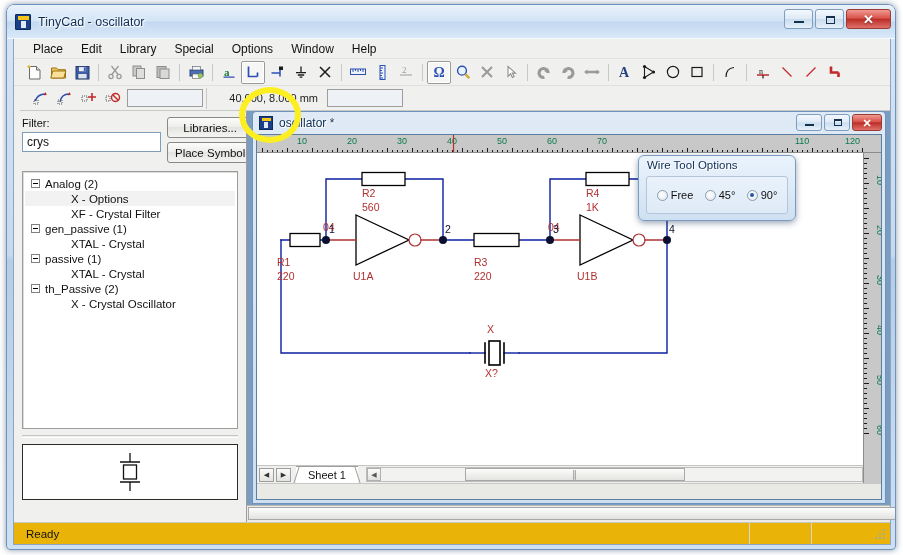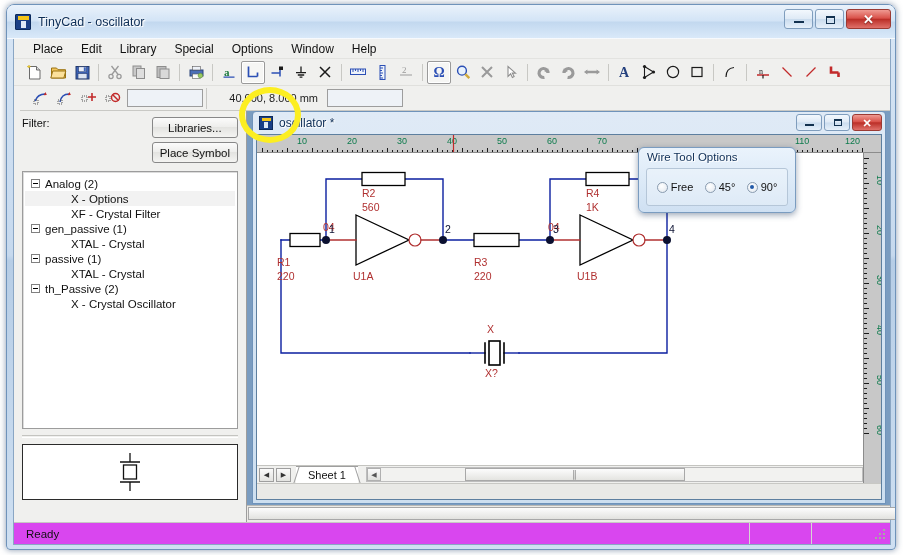--- a/index.html
+++ b/index.html
@@ -253,21 +253,21 @@
   }
   #mdi-hscroll {
     position:absolute; left:0; right:0; bottom:0; height:17px; background:#eceae6;
     border-top:1px solid #b9b9b5;
   }
   #mdi-thumb { position:absolute; left:1px; top:1px; width:652px; height:13px;
     background:linear-gradient(to bottom,#fdfdfd,#e2e2df); border:1px solid #a8a8a8;}
 
   
   #wiredlg {
-    position:absolute; left:624px; top:108px; width:158px; height:66px;
+    position:absolute; left:624px; top:116px; width:158px; height:66px;
     border-radius:6px; border:1px solid #7a9cc0; z-index:50;
     background: linear-gradient(to bottom,#eaf3fc 0%,#dbe9f7 55%,#cfe0f2 100%);
     box-shadow: 0 2px 6px rgba(30,55,90,.45);
   }
   #wiredlg-title {
     font-size:11.5px; color:#0d2d55; padding:3px 0 0 8px;
     text-shadow:0 0 3px #fff, 1px 1px 0 #fff;
   }
   #wiredlg-group {
     position:absolute; left:7px; top:20px; right:7px; height:38px;
@@ -281,21 +281,21 @@
     margin-right:3px; position:relative; flex:0 0 auto;
   }
   .radio.checked::after {
     content:""; position:absolute; left:2.5px; top:2.5px; width:4px; height:4px;
     border-radius:50%; background:#2159a8;
   }
 
   
   #statusbar {
     position:absolute; left:0; right:0; bottom:0; height:22px;
-    background:#d946ef; border-top:1px solid #c8c8c4; display:flex; align-items:center;
+    background:#eab308; border-top:1px solid #c8c8c4; display:flex; align-items:center;
   }
   #status-text { font-size:11.5px; color:#111; padding-left:12px; flex:1; }
   .status-pane { width:62px; height:100%; border-left:1px solid #d6d6d2;}
   #grip { width:14px; height:14px; margin-right:3px; position:relative; }
 
   svg { display:block; }
 </style>
 </head>
 <body>
 
@@ -563,20 +563,21 @@
     </div>
 
     <div id="highlight"></div>
 
     <div id="panes">
 
       <div id="leftpane">
         <div id="filter-row">
           <div id="filter-left">
             <div id="filter-label">Filter:</div>
+            <div id="filter-input">crys</div>
           </div>
           <div id="filter-btns">
             <div class="dlgbtn">Libraries...</div>
             <div class="dlgbtn">Place Symbol</div>
           </div>
         </div>
 
         <div id="tree">
           <div class="tree-group">
             <span class="expander"></span>

